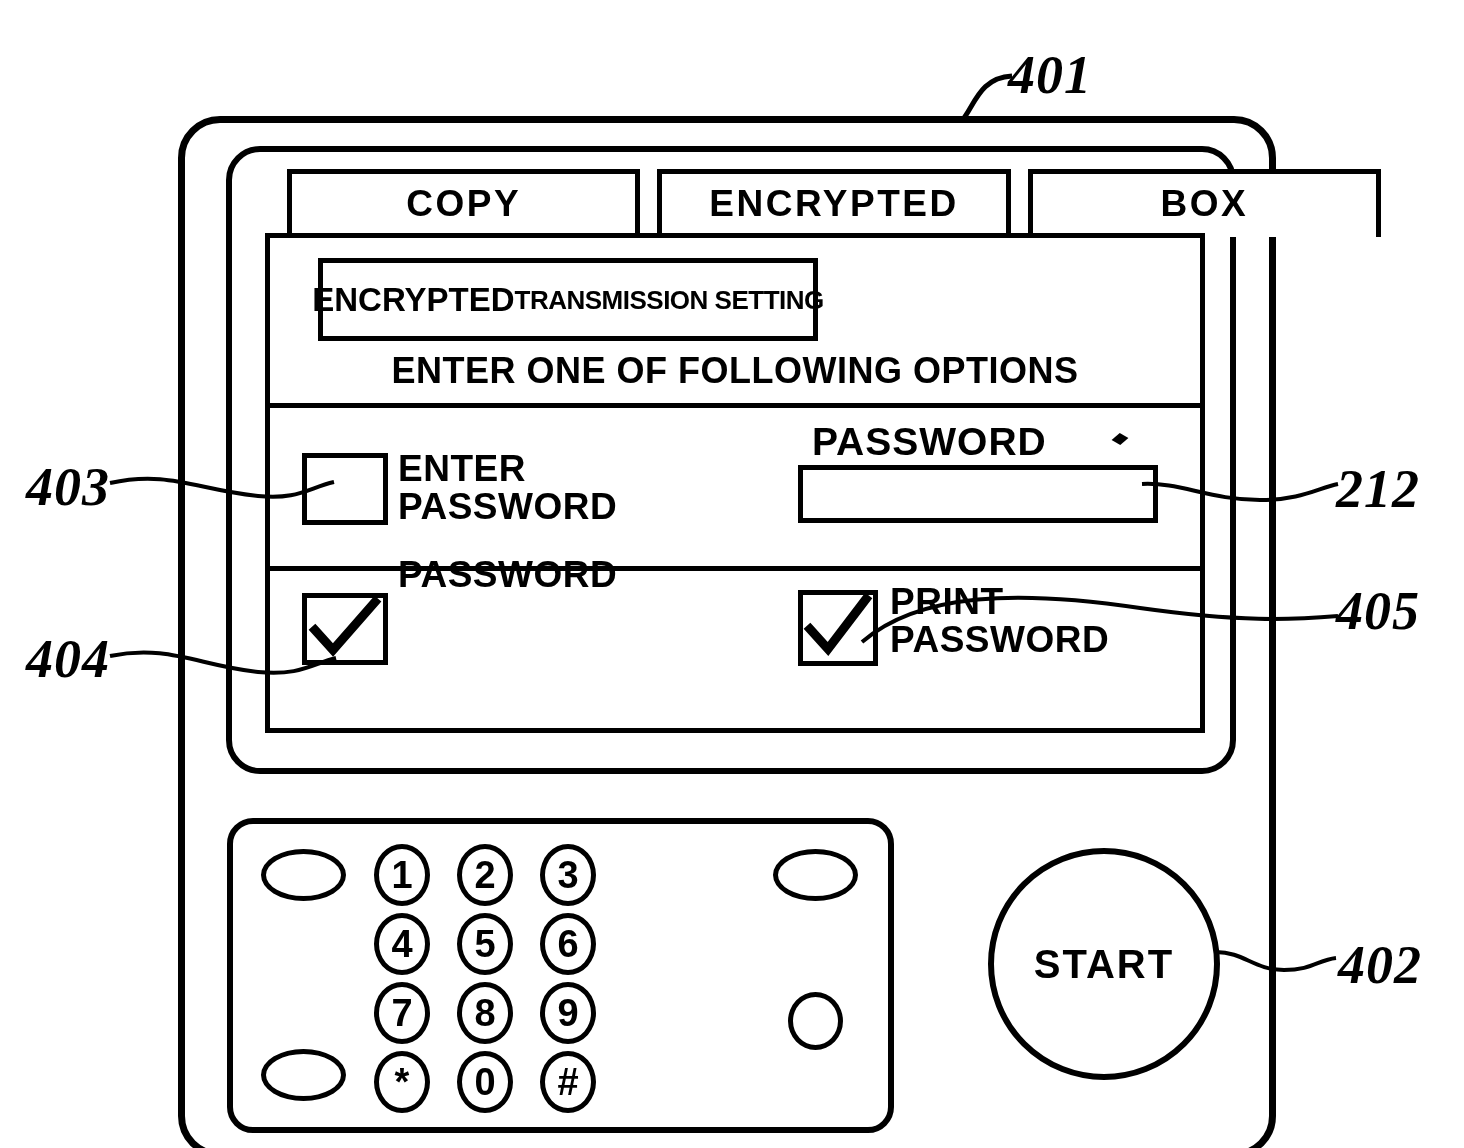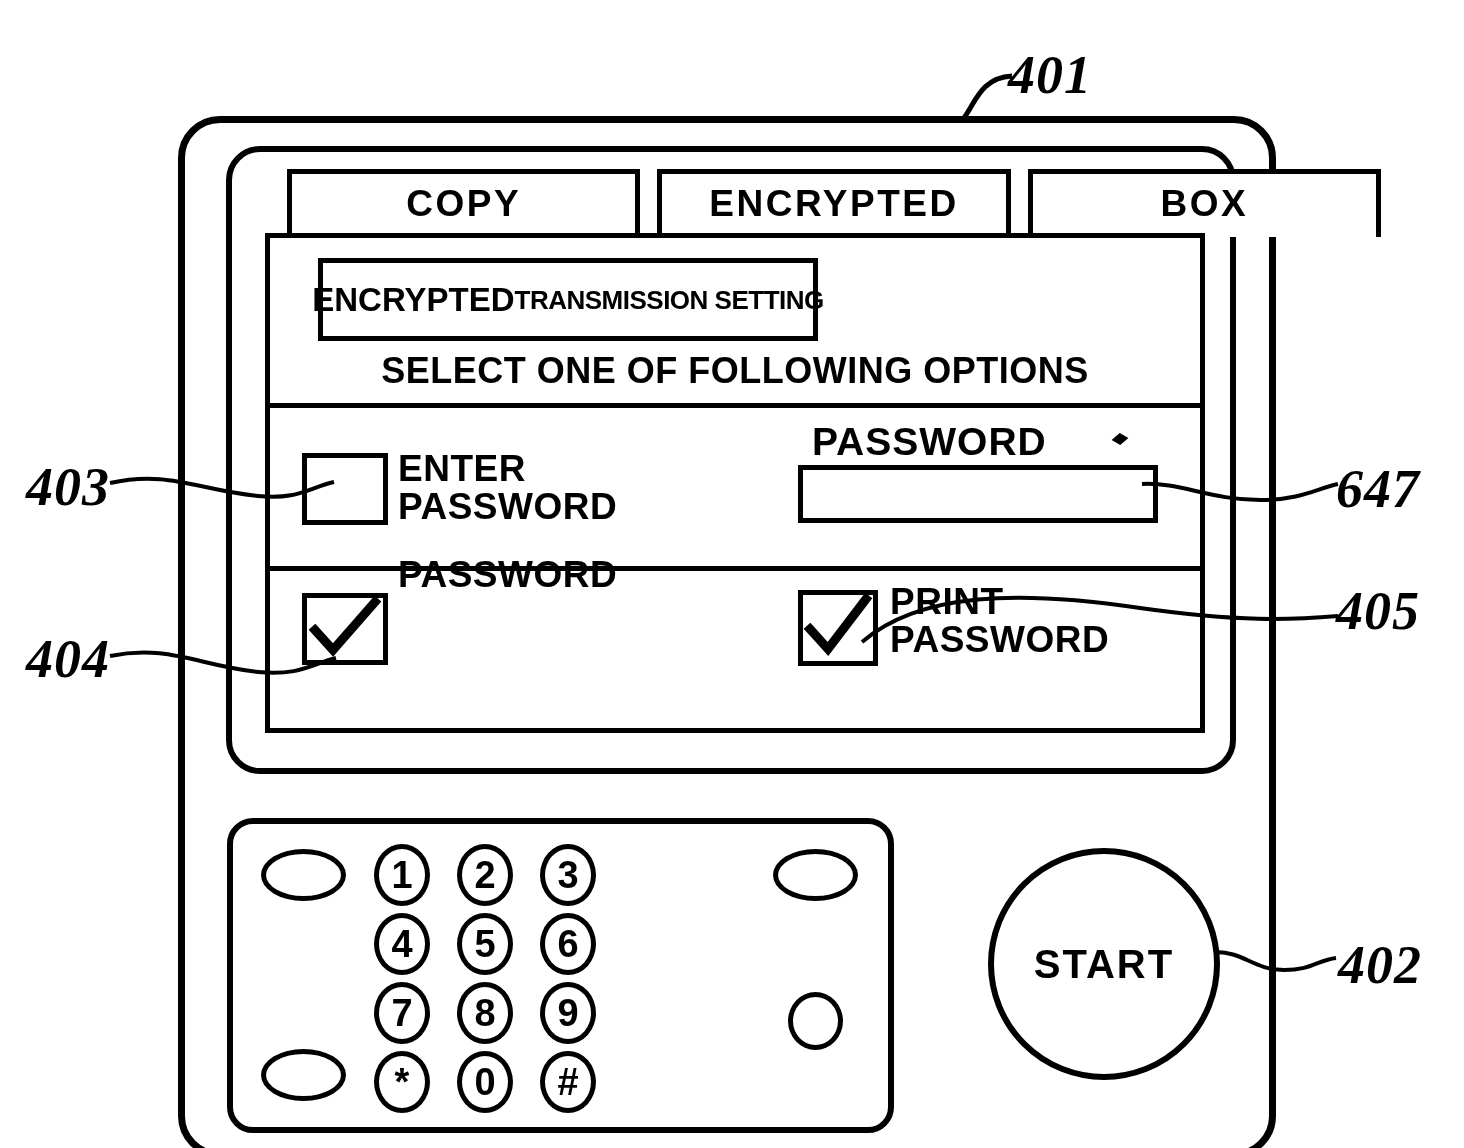--- a/index.html
+++ b/index.html
@@ -243,21 +243,21 @@
     </div>
   </div>
 
   <div class="dialog">
 
     <div class="title-box">
       <span class="l1">ENCRYPTED</span>
       <span class="l2">TRANSMISSION SETTING</span>
     </div>
 
-    <div class="instruction">SELECT ONE OF FOLLOWING OPTIONS</div>
+    <div class="instruction">ENTER ONE OF FOLLOWING OPTIONS</div>
 
     <div class="hr hr1"></div>
     <div class="hr hr2"></div>
 
     <div class="chk" style="left:32px; top:215px; width:86px; height:72px;"></div>
     <div class="opt-label" style="left:128px; top:212px;">
       <div>ENTER</div>
       <div>PASSWORD</div>
     </div>
 
@@ -351,18 +351,18 @@
   <div class="refnum" style="left:26px; top:600px;">404</div>
   <svg class="leader" style="left:108px; top:608px;" width="230" height="48" viewBox="0 0 230 48">
     <path d="M2 20 C 60 8 92 30 150 36 C 192 40 204 28 228 22" fill="none" stroke="#000" stroke-width="4"></path>
   </svg>
 
   <div class="refnum" style="left:1336px; top:552px;">405</div>
   <svg class="leader" style="left:860px; top:562px;" width="480" height="60" viewBox="0 0 480 60">
     <path d="M2 52 C 60 2 160 0 280 18 C 380 32 430 30 478 26" fill="none" stroke="#000" stroke-width="4"></path>
   </svg>
 
-  <div class="refnum" style="left:1336px; top:430px;">647</div>
+  <div class="refnum" style="left:1336px; top:430px;">212</div>
   <svg class="leader" style="left:1140px; top:440px;" width="200" height="42" viewBox="0 0 200 42">
     <path d="M2 16 C 40 14 70 32 120 32 C 162 32 178 20 198 16" fill="none" stroke="#000" stroke-width="4"></path>
   </svg>
 
 </div>
 
 </body></html>

